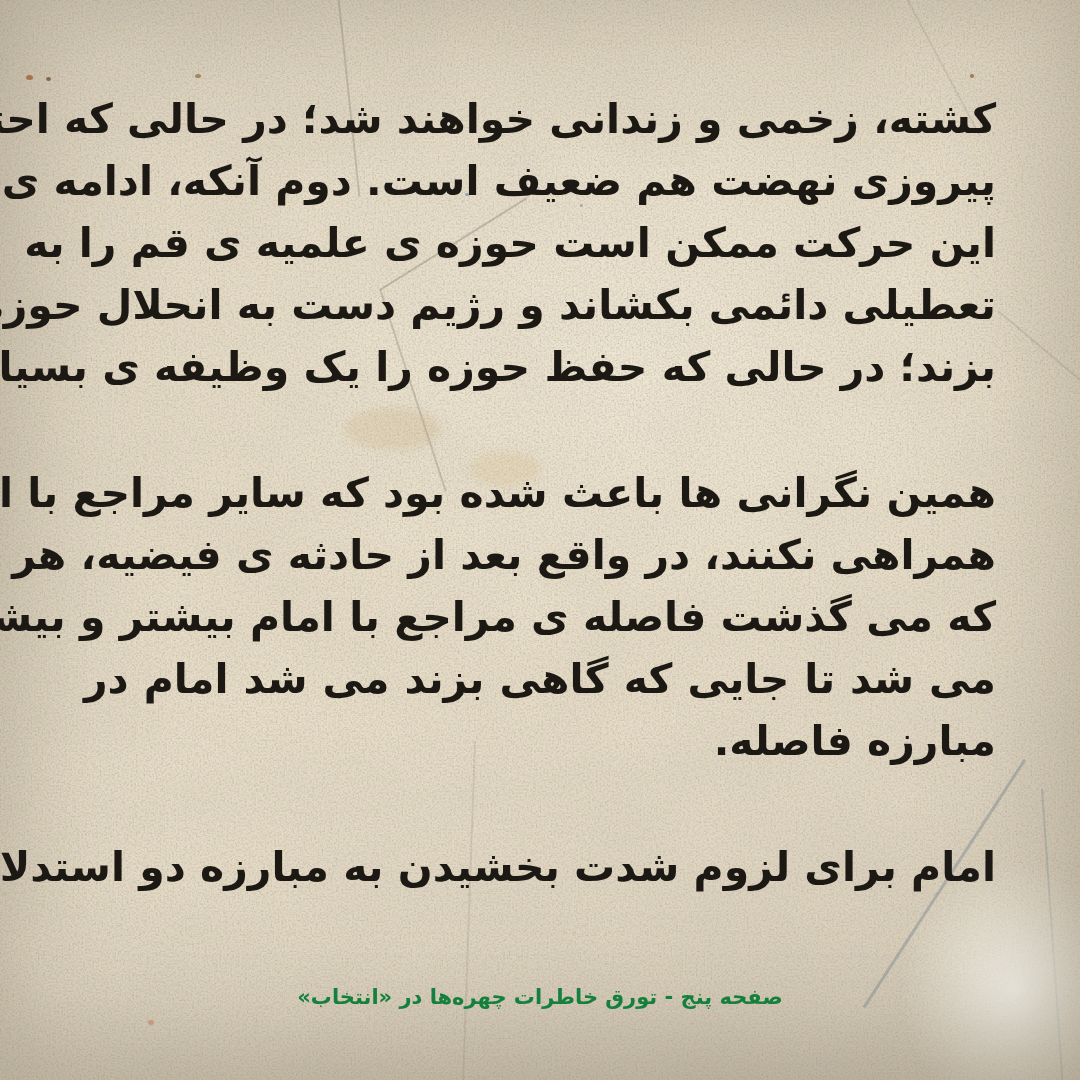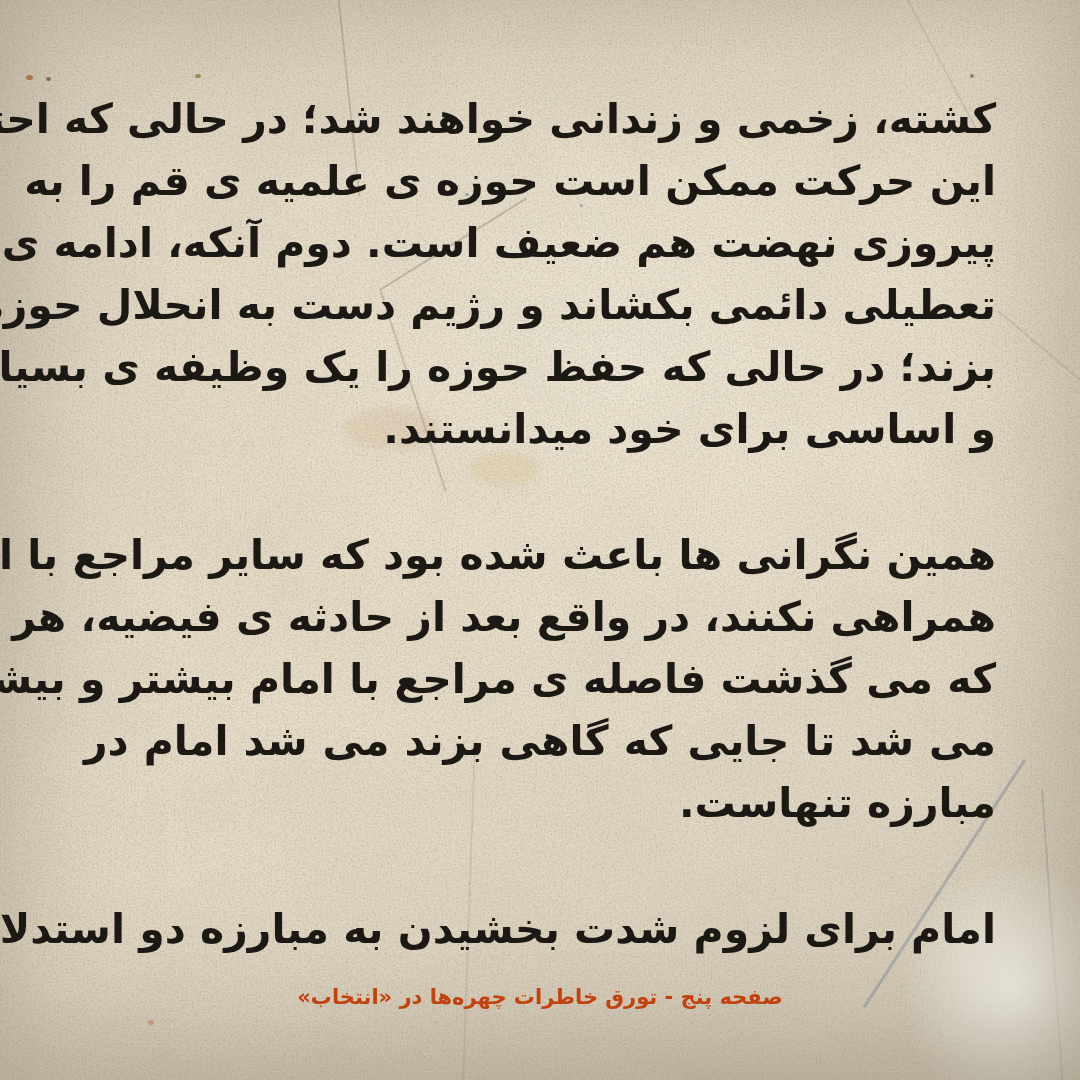--- a/index.html
+++ b/index.html
@@ -149,33 +149,32 @@
   <div class="speck s4"></div>
   <div class="speck s5"></div>
   <div class="speck s6"></div>
   <div class="speck s7"></div>
 
   <div class="vignette"></div>
 
   <main class="text-block" style="color: rgb(28, 25, 20);">
       <div class="para">
         <div class="line">کشته، زخمی و زندانی خواهند شد؛ در حالی که احتمال</div>
+        <div class="line">پیروزی نهضت هم ضعیف است. دوم آنکه، ادامه ی</div>
         <div class="line">این حرکت ممکن است حوزه ی علمیه ی قم را به</div>
-        <div class="line">پیروزی نهضت هم ضعیف است. دوم آنکه، ادامه ی</div>
         <div class="line">تعطیلی دائمی بکشاند و رژیم دست به انحلال حوزه</div>
         <div class="line">بزند؛ در حالی که حفظ حوزه را یک وظیفه ی بسیار مهم</div>
-        <div class="line last-right">و اساسی برای خود میدانستند.</div>
       </div>
       <div class="para">
         <div class="line">همین نگرانی ها باعث شده بود که سایر مراجع با امام</div>
         <div class="line">همراهی نکنند، در واقع بعد از حادثه ی فیضیه، هر روز</div>
         <div class="line">که می گذشت فاصله ی مراجع با امام بیشتر و بیشتر</div>
         <div class="line">می شد تا جایی که گاهی بزند می شد امام در</div>
-        <div class="line last-right">مبارزه تنهاست.</div>
+        <div class="line last-right">مبارزه فاصله.</div>
       </div>
       <div class="para">
         <div class="line">امام برای لزوم شدت بخشیدن به مبارزه دو استدلال</div>
       </div>
     </main>
 
-  <footer class="caption" style="color: #c2410c;">صفحه پنج - تورق خاطرات چهره‌ها در «انتخاب»</footer>
+  <footer class="caption" style="color: #15803d;">صفحه پنج - تورق خاطرات چهره‌ها در «انتخاب»</footer>
 
 </div>
 
 </body></html>

